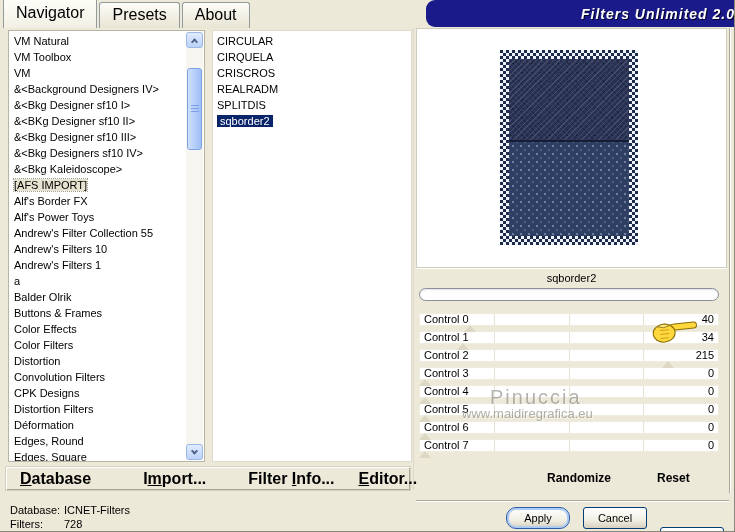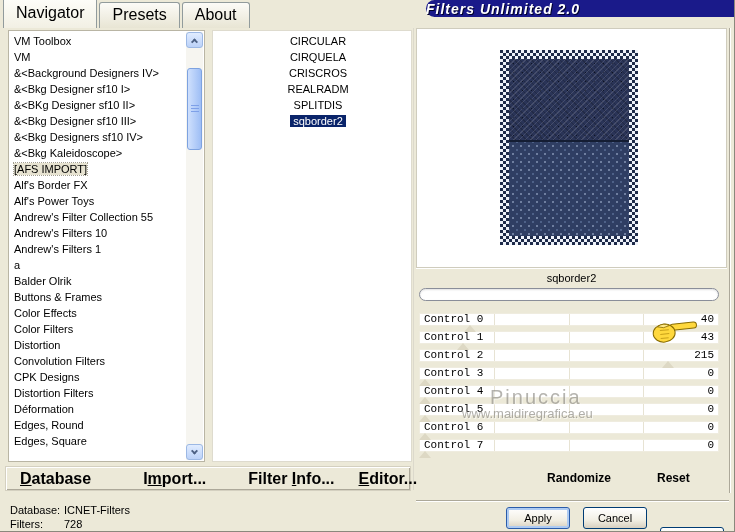--- a/index.html
+++ b/index.html
@@ -2,39 +2,39 @@
 <html><head>
 <meta charset="utf-8">
 <style>
   * { margin:0; padding:0; box-sizing:border-box; }
   html,body { width:735px; height:532px; }
   body { font-family:"Liberation Sans", sans-serif; font-size:11px; color:#000; }
   #app { position:relative; width:735px; height:532px; background:#ece9d8; overflow:hidden;
          border-right:1px solid #8a887c; border-bottom:1px solid #8a887c; }
 
   
-  .banner { position:absolute; left:426px; top:0; width:309px; height:17px;
-            background:#1a1a8a; border-radius:9px 0 0 9px; display:flex; align-items:center; justify-content:flex-start; }
+  .banner { position:absolute; left:426px; top:0; width:309px; height:27px;
+            background:#1a1a8a; border-radius:9px 0 0 9px; display:flex; align-items:center; justify-content:flex-end; }
   .banner span { color:#fff; font-weight:bold; font-style:italic; font-size:14px; letter-spacing:1px;
                  text-shadow:1px 1px 0 #00002a; white-space:nowrap; }
 
   
   .tabs { position:absolute; left:3px; top:3px; height:25px; display:flex; align-items:flex-end; }
   .tab { border:1px solid #919b9c; border-bottom:none; border-radius:3px 3px 0 0;
          padding:3px 12px 4px 12px; margin-right:2px; background:linear-gradient(#fcfbf7,#e8e5d4);
          font-size:16px; cursor:default; }
   .tab.active { background:linear-gradient(#fdfdf8,#f2f0e4); border-top:3px solid #e5940e; padding-top:4px; padding-bottom:6px; position:relative; z-index:2; }
 
   
   .listbox { position:absolute; background:#fff; border:1px solid #b9b5a4; overflow:hidden; }
   #category-list { left:8px; top:30px; width:197px; height:432px; padding:2px 18px 0 0; }
   #filter-list   { left:212px; top:30px; width:200px; height:432px; border-color:#dedbce; padding-top:2px; }
   .cat-item, .fl-item { line-height:16px; white-space:nowrap; }
   .cat-item { padding-left:5px; }
-  .fl-item  { padding-left:12px;text-align:center; }
+  .fl-item  { padding-left:4px; }
   .cat-item.sel .item-label { background:#e7e3d1; outline:1px dotted #a39f90; }
   .fl-item.sel  .item-label { background:#0a246a; color:#fff; padding:0 3px; }
 
   
   .scrollbar { position:absolute; right:1px; top:1px; bottom:1px; width:17px; background:#f6f5f0; }
   .sb-btn { position:absolute; left:0; width:17px; height:16px; border:1px solid #9cb8e4; border-radius:3px;
             background:linear-gradient(#e0ecff,#bcd2f8); display:flex; align-items:center; justify-content:center; }
   .sb-btn.up { top:0; } .sb-btn.down { bottom:0; }
   .chev { width:5px; height:5px; border-left:2px solid #4d6185; border-top:2px solid #4d6185; }
   .chev.up { transform:rotate(45deg) translate(1px,1px); }
@@ -80,41 +80,41 @@
                    border-top:1px solid #fff; display:flex; align-items:center; justify-content:center; }
   .progress { position:absolute; left:419px; top:288px; width:300px; height:13px; background:#fff;
               border:1px solid #8a8e99; border-radius:7px; box-shadow:inset 0 1px 2px rgba(0,0,0,0.12); }
 
   
   #control-rows { position:absolute; left:419px; top:313px; width:300px; }
   .ctl-row { position:relative; height:13px; margin-bottom:5px; }
   .ctl-track { position:absolute; inset:0; background:#fff; border:1px solid #efecdf;
                background-image:linear-gradient(#e7e3d3,#e7e3d3),linear-gradient(#e7e3d3,#e7e3d3),linear-gradient(#e7e3d3,#e7e3d3);
                background-size:1px 100%; background-position:25% 0,50% 0,75% 0; background-repeat:no-repeat;
-               display:flex; align-items:center; justify-content:space-between; padding:0 4px;font-family:Liberation Mono, monospace; }
+               display:flex; align-items:center; justify-content:space-between; padding:0 4px; }
   .ctl-label, .ctl-value { font-size:11px; line-height:11px; }
   .ctl-thumb { position:absolute; bottom:-6px; width:0; height:0; z-index:3;
                border-left:6px solid transparent; border-right:6px solid transparent; border-bottom:7px solid #ddd8c4; }
 
   
   .wm1 { position:absolute; left:490px; top:386px; font-size:20px; letter-spacing:2px; color:#8f8d86; opacity:0.65;
          text-shadow:1px 1px 0 rgba(255,255,255,0.8); z-index:4; }
   .wm2 { position:absolute; left:462px; top:406px; font-size:13px; color:#8f8d86; opacity:0.7;
          text-shadow:1px 1px 0 rgba(255,255,255,0.8); z-index:4; }
 
   
   .rand-strip { position:absolute; left:416px; top:464px; width:311px; height:28px; background:#ece9d8; }
   .lbl-btn { position:absolute; font-weight:bold; font-size:12px; cursor:default; }
   #randomize { left:547px; top:471px; } #reset { left:657px; top:471px; }
 
   
   .xp-btn { position:absolute; top:507px; width:64px; height:22px; border:1px solid #003c74; border-radius:3px;
             background:linear-gradient(#ffffff,#f2efe4 60%,#d8d0bf); font-size:11px; font-family:"Liberation Sans",sans-serif;
             display:flex; align-items:center; justify-content:center; cursor:default; }
-  #apply { left:506px; border-color:#2a5caa; box-shadow:inset 0 0 0 2px #aecbf2; }
+  #apply { left:506px; border-color:#2a5caa; box-shadow:inset 0 0 0 2px #aecbf2;border-radius:10px; }
   #cancel { left:583px; } #help { left:660px;margin-top:20px; }
 
   
   .hand { position:absolute; left:650px; top:315px; width:50px; height:32px; z-index:6; transform:rotate(-6deg); }
 </style>
 </head>
 <body>
 
 <div id="app">
 
@@ -123,20 +123,21 @@
   </div>
 
   <div class="tabs">
     <div class="tab active"><span>Navigator</span></div>
     <div class="tab"><span>Presets</span></div>
     <div class="tab"><span>About</span></div>
   </div>
 
   <div class="listbox" id="category-list">
     <div id="category-items">
+        <div class="cat-item"><span class="item-label">VM Natural</span></div>
         <div class="cat-item"><span class="item-label">VM Toolbox</span></div>
         <div class="cat-item"><span class="item-label">VM</span></div>
         <div class="cat-item"><span class="item-label">&amp;&lt;Background Designers IV&gt;</span></div>
         <div class="cat-item"><span class="item-label">&amp;&lt;Bkg Designer sf10 I&gt;</span></div>
         <div class="cat-item"><span class="item-label">&amp;&lt;BKg Designer sf10 II&gt;</span></div>
         <div class="cat-item"><span class="item-label">&amp;&lt;Bkg Designer sf10 III&gt;</span></div>
         <div class="cat-item"><span class="item-label">&amp;&lt;Bkg Designers sf10 IV&gt;</span></div>
         <div class="cat-item"><span class="item-label">&amp;&lt;Bkg Kaleidoscope&gt;</span></div>
         <div class="cat-item sel"><span class="item-label">[AFS IMPORT]</span></div>
         <div class="cat-item"><span class="item-label">Alf's Border FX</span></div>
@@ -196,21 +197,21 @@
       <div class="ctl-row">
     <div class="ctl-track">
       <span class="ctl-label">Control 0</span>
       <span class="ctl-value">40</span>
     </div>
     <div class="ctl-thumb" style="left: 45.1765px;"></div>
   </div>
       <div class="ctl-row">
     <div class="ctl-track">
       <span class="ctl-label">Control 1</span>
-      <span class="ctl-value">43</span>
+      <span class="ctl-value">34</span>
     </div>
     <div class="ctl-thumb" style="left: 38.4px;"></div>
   </div>
       <div class="ctl-row">
     <div class="ctl-track">
       <span class="ctl-label">Control 2</span>
       <span class="ctl-value">215</span>
     </div>
     <div class="ctl-thumb" style="left: 242.824px;"></div>
   </div>

